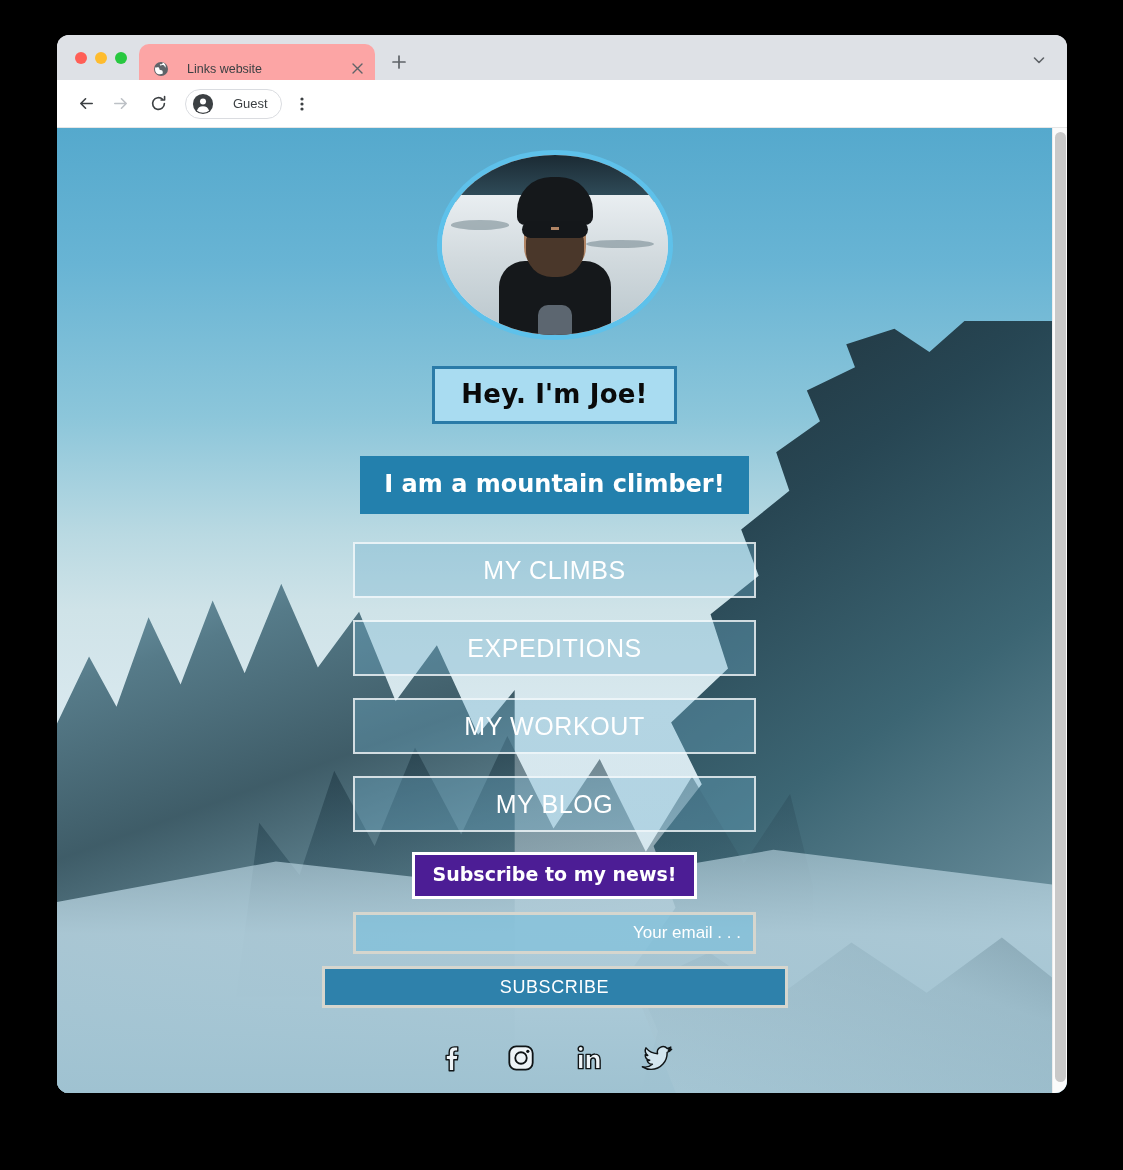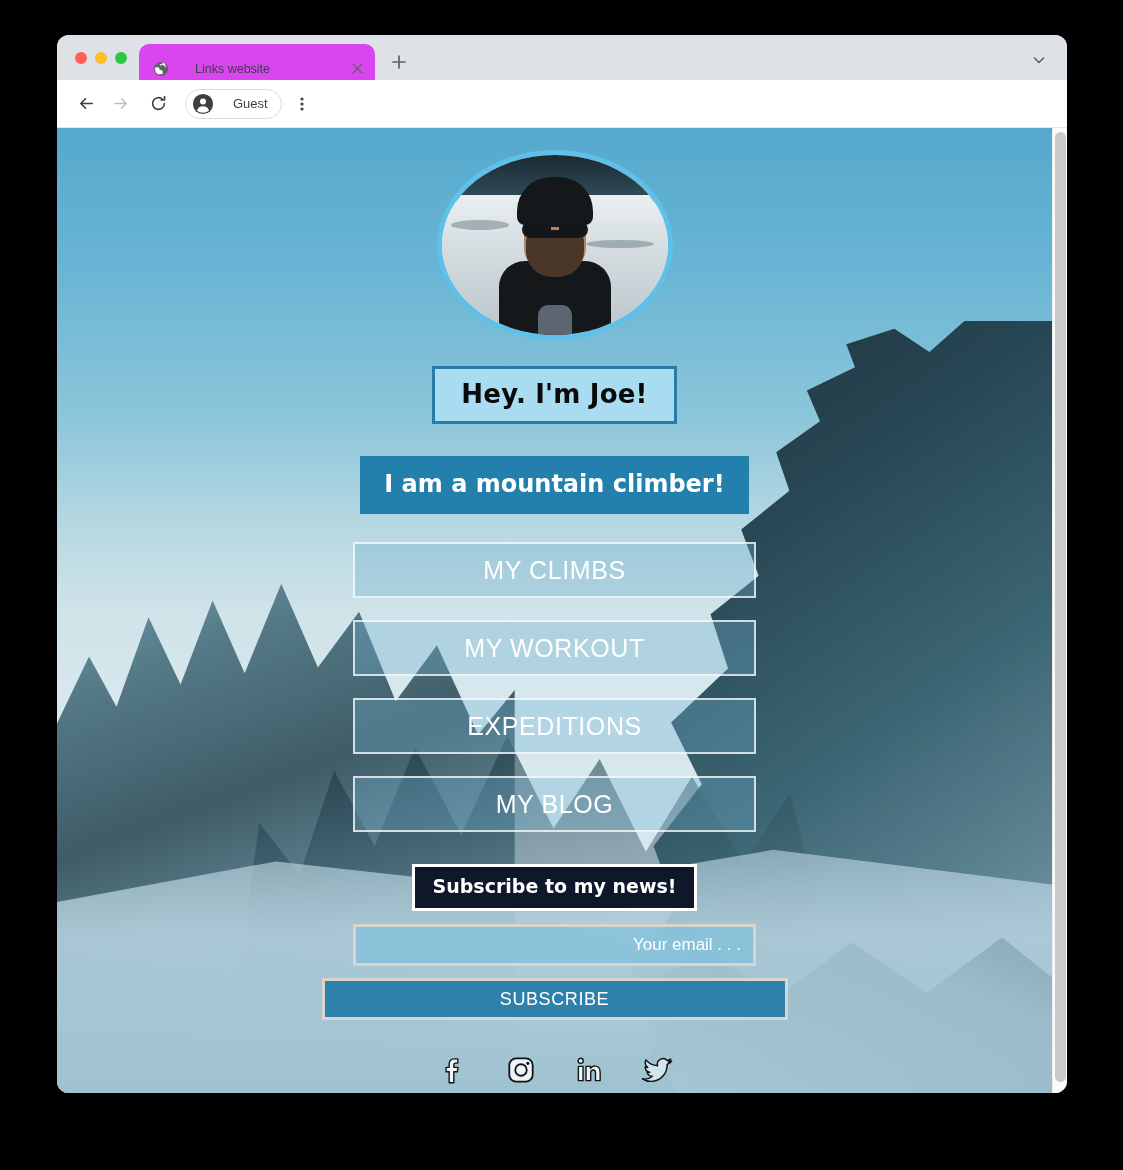--- a/index.html
+++ b/index.html
@@ -49,25 +49,25 @@
   .dot { width: 12px; height: 12px; border-radius: 50%; }
   .dot.red { background: #ff5f57; }
   .dot.yellow { background: #febc2e; }
   .dot.green { background: #28c840; }
 
   .tab {
     display: flex;
     align-items: center;
     height: 36px;
     width: 236px;
-    background: #d946ef;
+    background: #fca5a5;
     border-radius: 10px 10px 0 0;
     padding: 13px 10px 0 14px;
     box-sizing: border-box;
-    gap: 26px;
+    gap: 18px;
     position: relative;
   }
   .tab-favicon { width: 16px; height: 16px; flex: 0 0 16px; display:block; }
   .tab-title {
     flex: 1 1 auto;
     font-size: 12.5px;
     color: #3c4043;
     white-space: nowrap;
     overflow: hidden;
     text-overflow: ellipsis;
@@ -356,22 +356,22 @@
     justify-content: center;
     border: 2px solid rgba(255,255,255,0.75);
     background: rgba(110,175,205,0.34);
     color: #ffffff;
     font-size: 25px;
     letter-spacing: 0.6px;
     box-sizing: border-box;
   }
 
   .news-badge {
-    margin-top: 32px;
-    background: #0f172a;
+    margin-top: 20px;
+    background: #4c1d95;
     border: 3px solid #ffffff;
     color: #ffffff;
     font-family: "DejaVu Sans", sans-serif;
     font-weight: bold;
     font-size: 19px;
     padding: 10px 18px 12px;
     line-height: 1;
   }
 
   .email-input {
@@ -549,22 +549,22 @@
             <div class="photo-glasses"></div>
           </div>
         </div>
 
         <div class="name-badge">Hey. I'm Joe!</div>
 
         <div class="tagline">I am a mountain climber!</div>
 
         <div class="links">
           <a class="link-btn">MY CLIMBS</a>
+          <a class="link-btn">EXPEDITIONS</a>
           <a class="link-btn">MY WORKOUT</a>
-          <a class="link-btn">EXPEDITIONS</a>
           <a class="link-btn">MY BLOG</a>
         </div>
 
         <div class="news-badge">Subscribe to my news!</div>
 
         <input class="email-input" type="text" placeholder="Your email . . ." style="">
 
         <button class="subscribe-btn">SUBSCRIBE</button>
 
         <div class="socials">

